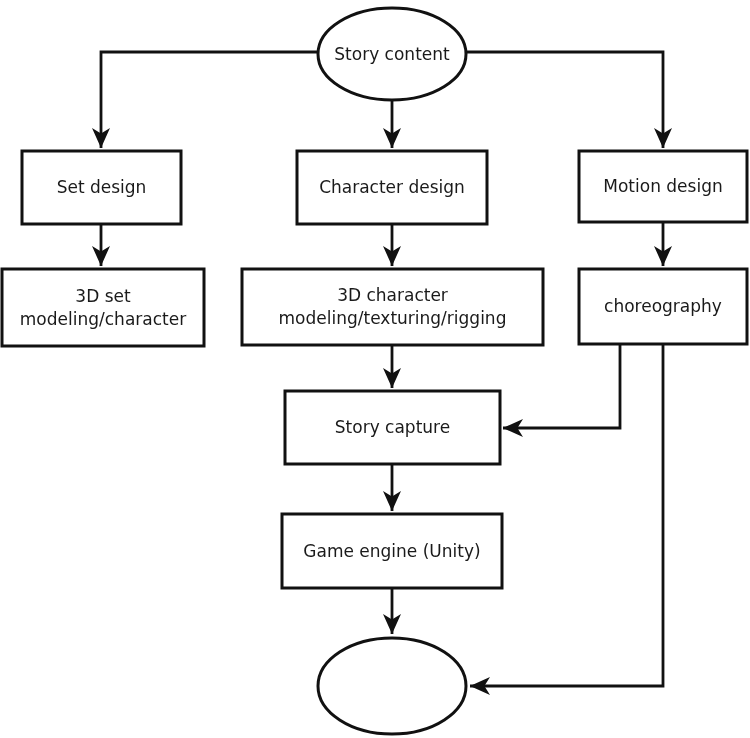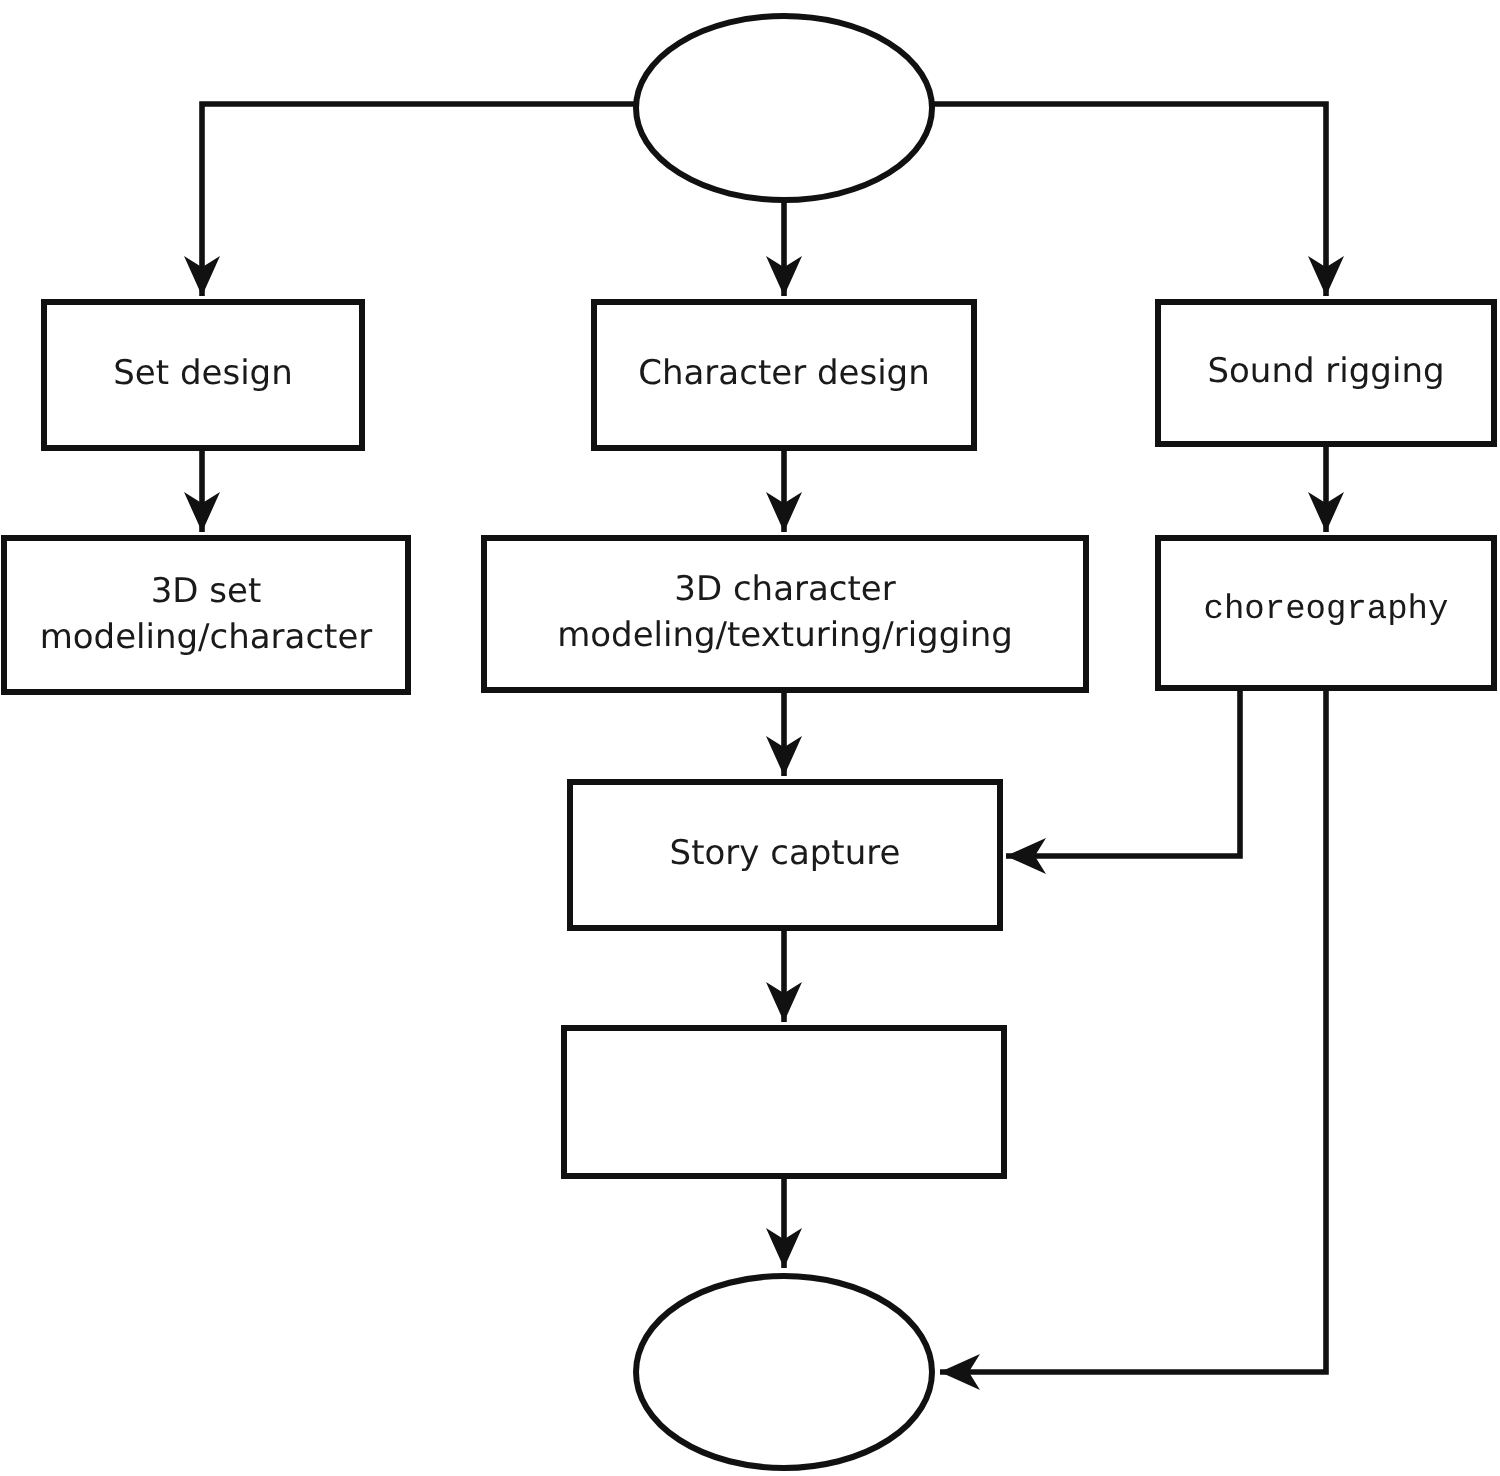--- a/index.html
+++ b/index.html
@@ -44,21 +44,21 @@
     white-space: pre-line;
     pointer-events: none;
   }
   
   .lbl-story        { left: 318px; top:   8px; width: 148px; height: 92px; }
   .lbl-set-design   { left:  22px; top: 151px; width: 159px; height: 73px; }
   .lbl-char-design  { left: 297px; top: 151px; width: 190px; height: 73px; }
   .lbl-sound-design { left: 579px; top: 151px; width: 168px; height: 71px; }
   .lbl-set-3d       { left:   2px; top: 269px; width: 202px; height: 77px; }
   .lbl-char-3d      { left: 242px; top: 269px; width: 301px; height: 76px; }
-  .lbl-choreo       { left: 579px; top: 269px; width: 168px; height: 75px; font-family: Liberation Mono, monospace; }
+  .lbl-choreo       { left: 579px; top: 269px; width: 168px; height: 75px; }
   .lbl-mocap        { left: 285px; top: 391px; width: 215px; height: 73px; }
   .lbl-engine       { left: 282px; top: 514px; width: 220px; height: 74px; }
   .lbl-performance  { left: 318px; top: 637px; width: 148px; height: 97px; }
 </style>
 </head>
 <body>
 
 <div id="canvas">
 
   <svg id="diagram-svg" viewBox="0 0 750 738" xmlns="http://www.w3.org/2000/svg">
@@ -85,23 +85,25 @@
     <rect class="shape" x="297" y="151" width="190" height="73"></rect>
     <rect class="shape" x="579" y="151" width="168" height="71"></rect>
     <rect class="shape" x="2" y="269" width="202" height="77"></rect>
     <rect class="shape" x="242" y="269" width="301" height="76"></rect>
     <rect class="shape" x="579" y="269" width="168" height="75"></rect>
     <rect class="shape" x="285" y="391" width="215" height="73"></rect>
     <rect class="shape" x="282" y="514" width="220" height="74"></rect>
     <ellipse class="shape" cx="392" cy="686" rx="74" ry="48"></ellipse>
   </svg>
 
+  <div class="node-label lbl-story">Story content</div>
   <div class="node-label lbl-char-design">Character design</div>
   <div class="node-label lbl-set-design">Set design</div>
-  <div class="node-label lbl-sound-design">Sound rigging</div>
+  <div class="node-label lbl-sound-design">Motion design</div>
   <div class="node-label lbl-set-3d">3D set
 modeling/character</div>
   <div class="node-label lbl-char-3d">3D character
 modeling/texturing/rigging</div>
   <div class="node-label lbl-choreo">choreography</div>
   <div class="node-label lbl-mocap">Story capture</div>
+  <div class="node-label lbl-engine">Game engine (Unity)</div>
 
 </div>
 
 </body></html>

